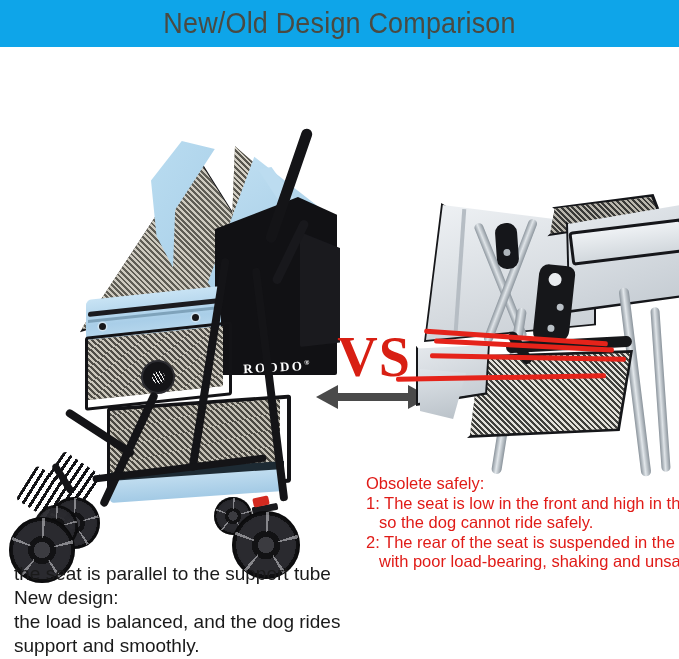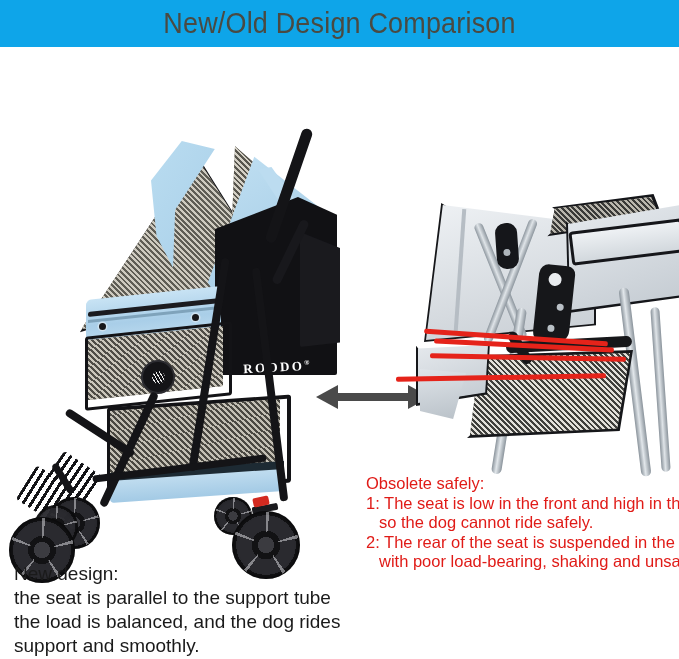--- a/index.html
+++ b/index.html
@@ -331,20 +331,21 @@
     <div class="wheel" id="w-rear-b">
         <span class="spokes"></span>
       </div>
     <div id="brake2"></div>
     <div id="brake"></div>
     <div class="wheel" id="w-rear-a">
         <span class="spokes"></span>
       </div>
   </div>
 
+  <div id="vs">VS</div>
   <div id="arrow">
     <span class="head-l"></span>
     <span class="shaft"></span>
     <span class="head-r"></span>
   </div>
 
   <div id="right-stroller">
     <div id="r-seat-edge"></div>
     <div id="r-seat"></div>
     <div id="r-seat-seam"></div>
@@ -382,22 +383,22 @@
     <div id="r-flap"></div>
     <div id="r-flap2"></div>
 
     <div class="rline" id="rl1"></div>
     <div class="rline" id="rl2"></div>
     <div class="rline" id="rl3"></div>
     <div class="rline" id="rl4"></div>
   </div>
 
   <div id="cap-new">
+    <div>the seat is parallel to the support tube</div>
     <div>New design:</div>
-    <div>the seat is parallel to the support tube</div>
     <div>the load is balanced, and the dog rides</div>
     <div>support and smoothly.</div>
   </div>
 
   <div id="cap-old">
     <div>Obsolete safely:</div>
     <div>1: The seat is low in the front and high in the back</div>
     <div class="ind">so the dog cannot ride safely.</div>
     <div>2: The rear of the seat is suspended in the air</div>
     <div class="ind">with poor load-bearing, shaking and unsafe.</div>

